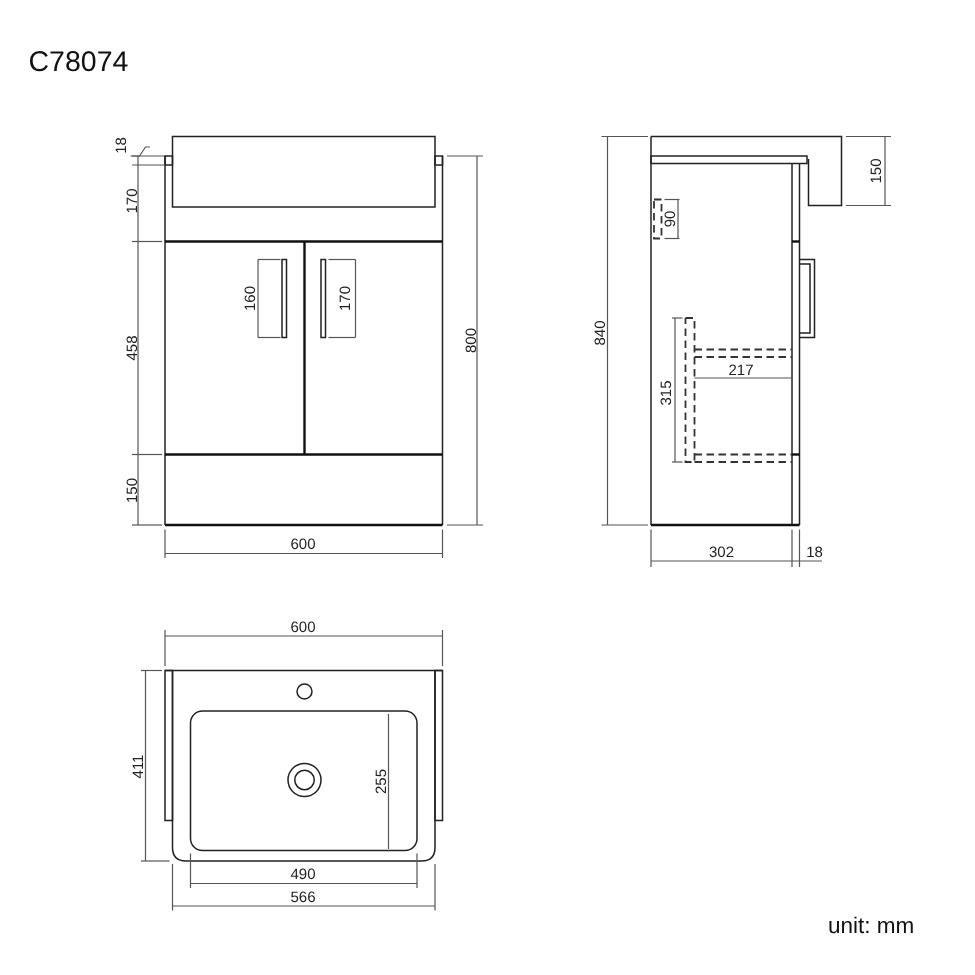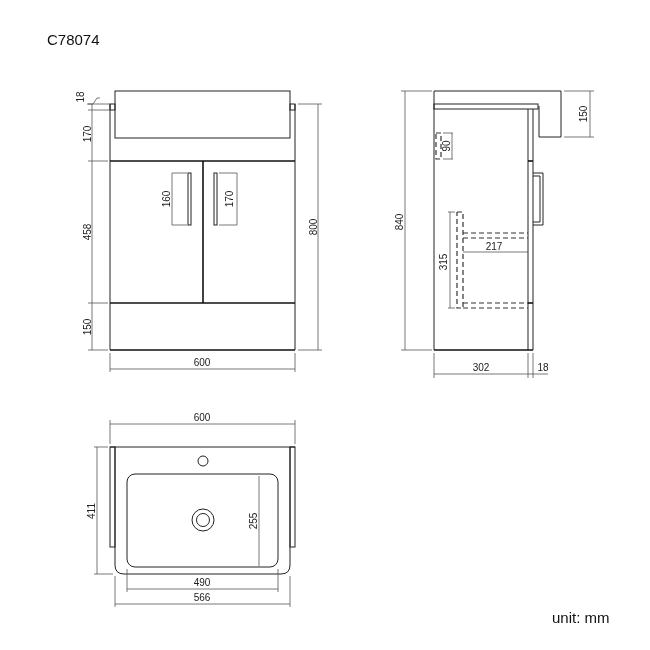--- a/index.html
+++ b/index.html
@@ -1,17 +1,17 @@
 <!DOCTYPE html>
 <html><head>
 <meta charset="utf-8">
 <style>
   html, body { margin: 0; padding: 0; background: #ffffff; }
   body { width: 650px; height: 650px; position: relative; overflow: hidden; font-family: "Liberation Sans", sans-serif; }
-  .title { position: absolute; left: 47px; top: 31px; font-size: 15px; color: #111; }
+  .title { position: absolute; left: 19px; top: 31px; font-size: 19px; color: #111; }
   .unit { position: absolute; left: 552px; top: 609px; font-size: 15px; color: #111; }
   svg { position: absolute; left: 0; top: 0; }
   .ln { stroke: #222; stroke-width: 1; fill: none; }
   .thk { stroke: #111; stroke-width: 1.6; fill: none; }
   .dim { stroke: #555; stroke-width: 0.8; fill: none; }
   .dsh { stroke: #333; stroke-width: 1.2; fill: none; stroke-dasharray: 5 3; }
   .lbl { font-family: "Liberation Sans", sans-serif; font-size: 10px; fill: #222; }
 </style>
 </head>
 <body>

